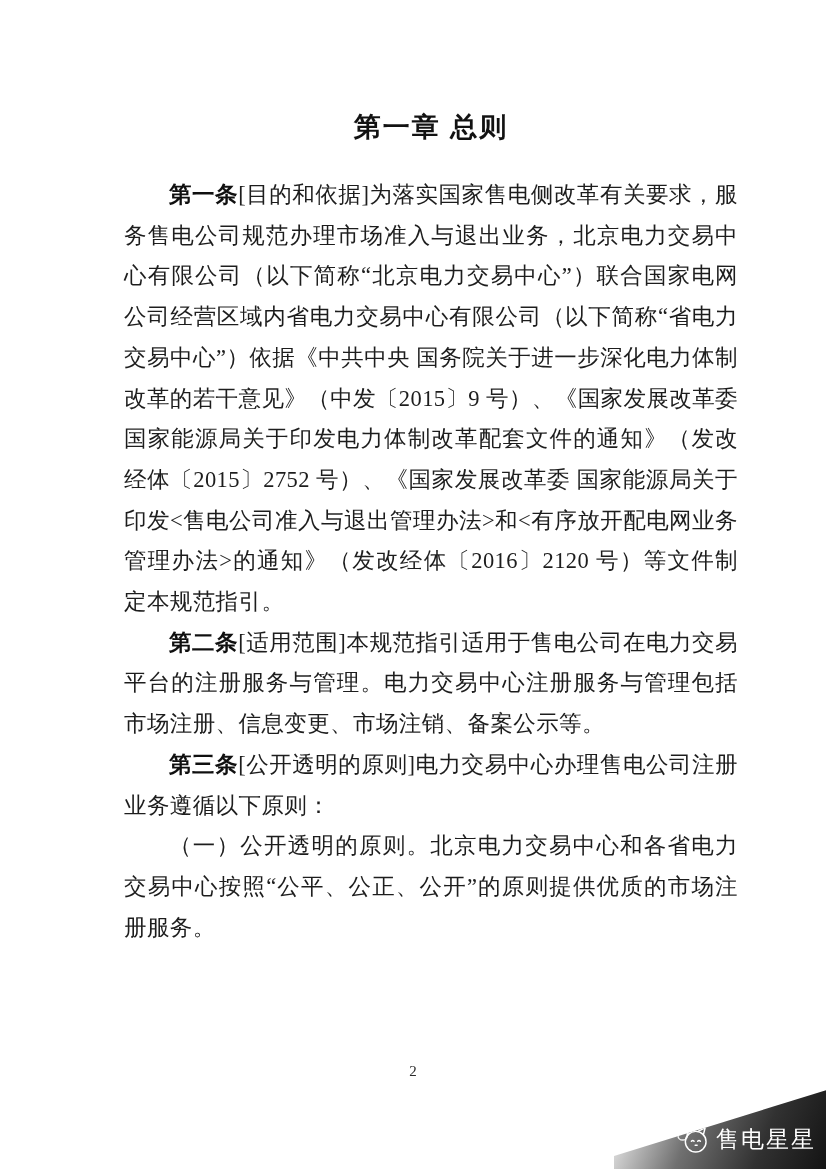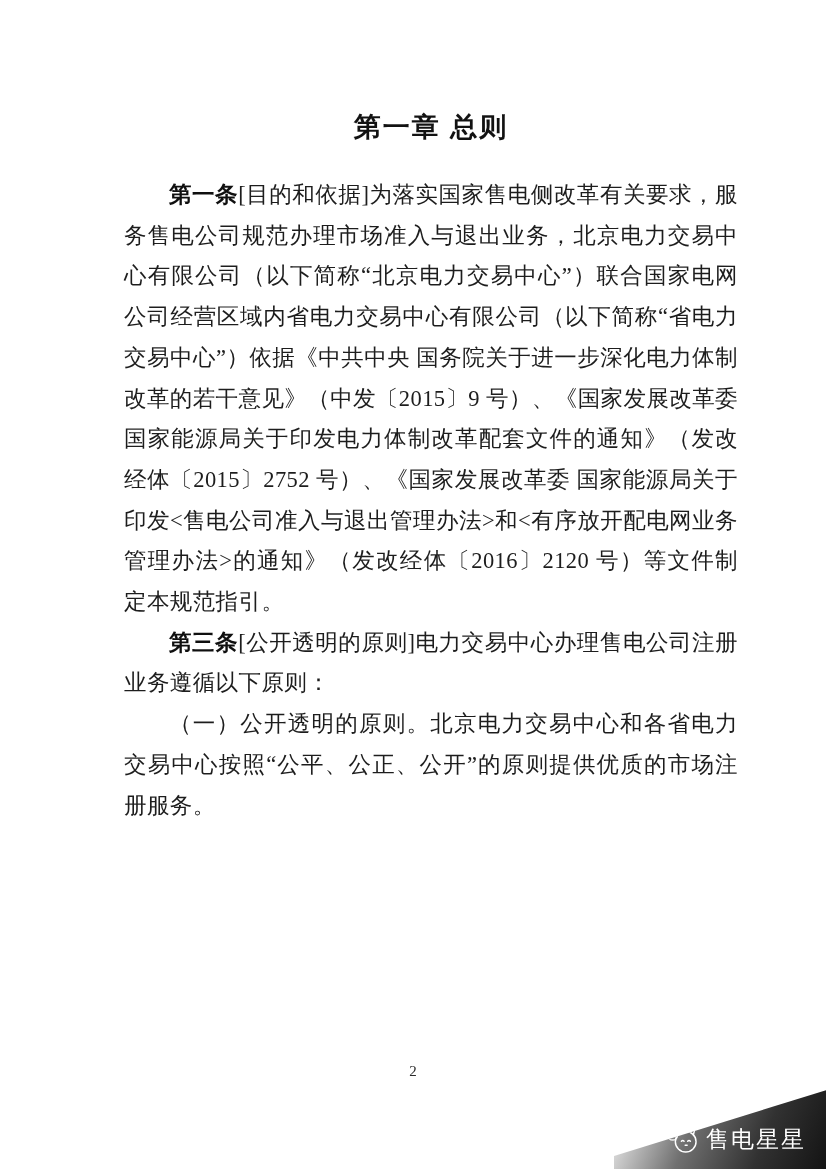--- a/index.html
+++ b/index.html
@@ -55,21 +55,21 @@
     width: 212px; height: 82px;
     background: linear-gradient(112deg,
       rgba(110,110,110,0) 0%,
       rgba(72,72,72,0.78) 38%,
       rgba(34,34,34,0.93) 70%,
       rgba(12,12,12,0.97) 100%);
     clip-path: polygon(0 84%, 100% 4%, 100% 100%, 0 100%);
     display: flex;
     align-items: center;
     justify-content: flex-end;
-    padding: 26px 20px 4px 0;
+    padding: 26px 10px 4px 0;
     box-sizing: border-box;
     gap: 5px;
   }
   .watermark .cat {
     width: 36px; height: 36px;
     flex: 0 0 auto;
   }
   .watermark .wm-label {
     font-family: "Liberation Sans", "DejaVu Sans", sans-serif;
     font-size: 23px;
@@ -80,20 +80,21 @@
 </style>
 </head>
 <body>
 
 <div class="sheet">
 
   <h1 class="chapter-title">第一章 总则</h1>
 
   <p class="para"><b>第一条</b><span>[目的和依据]为落实国家售电侧改革有关要求，服务售电公司规范办理市场准入与退出业务，北京电力交易中心有限公司（以下简称“北京电力交易中心”）联合国家电网公司经营区域内省电力交易中心有限公司（以下简称“省电力交易中心”）依据《中共中央 国务院关于进一步深化电力体制改革的若干意见》（中发〔2015〕9 号）、《国家发展改革委 国家能源局关于印发电力体制改革配套文件的通知》（发改经体〔2015〕2752 号）、《国家发展改革委 国家能源局关于印发&lt;售电公司准入与退出管理办法&gt;和&lt;有序放开配电网业务管理办法&gt;的通知》（发改经体〔2016〕2120 号）等文件制定本规范指引。</span></p>
 
+  <p class="para"><b>第二条</b><span>[适用范围]本规范指引适用于售电公司在电力交易平台的注册服务与管理。电力交易中心注册服务与管理包括市场注册、信息变更、市场注销、备案公示等。</span></p>
 
   <p class="para"><b>第三条</b><span>[公开透明的原则]电力交易中心办理售电公司注册业务遵循以下原则：</span></p>
 
   <p class="para"><span>（一）公开透明的原则。北京电力交易中心和各省电力交易中心按照“公平、公正、公开”的原则提供优质的市场注册服务。</span></p>
 
 
 </div>
 
 <div class="page-number">2</div>
 

